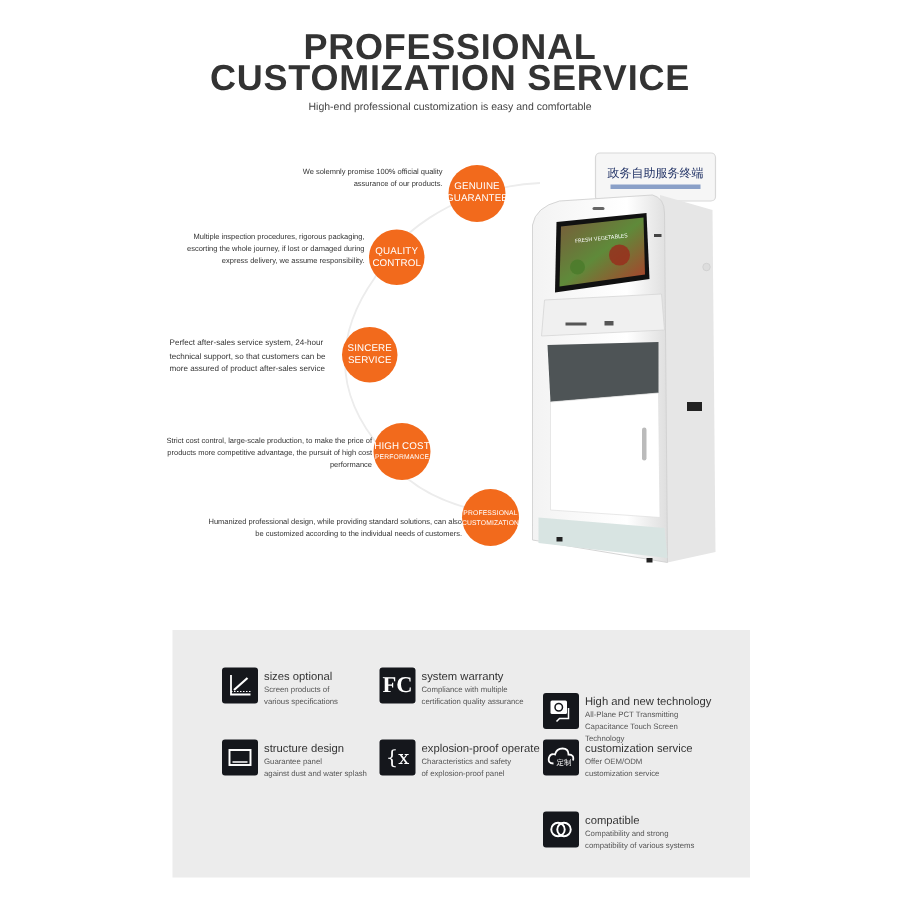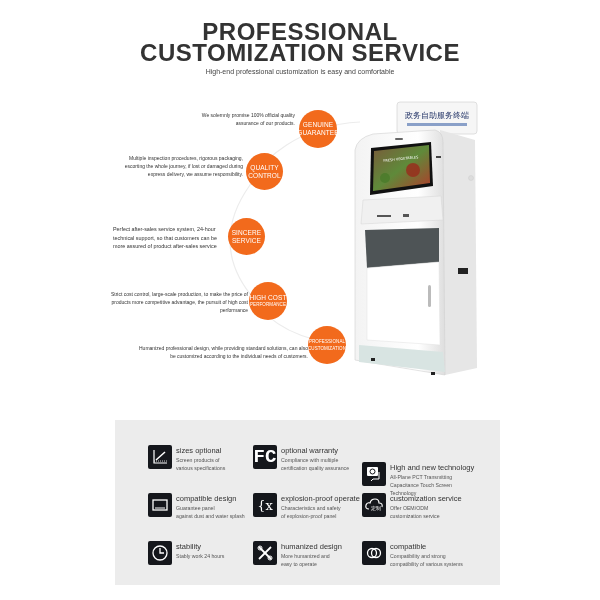--- a/index.html
+++ b/index.html
@@ -157,23 +157,23 @@
     </div>
     <div class="ctitle">sizes optional</div>
     <div class="cdesc">
         <div>Screen products of</div>
         <div>various specifications</div>
       </div>
   </div>
 
   <div class="cell" style="left:138px; top:25px;">
     <div class="ico">
-      <span style="color:#fff; font-weight:bold; font-size:19px; font-family:Liberation Mono, monospace;">FC</span>
-    </div>
-    <div class="ctitle">optional warranty</div>
+      <span style="color:#fff; font-weight:bold; font-size:15px; font-family:Liberation Serif, serif;">FC</span>
+    </div>
+    <div class="ctitle">system warranty</div>
     <div class="cdesc">
         <div>Compliance with multiple</div>
         <div>certification quality assurance</div>
       </div>
   </div>
 
   <div class="cell" style="left:247px; top:42px;">
     <div class="ico">
       <svg width="18" height="18" viewBox="0 0 18 18">
           <rect x="2" y="2" width="11" height="9" rx="1" fill="#fff"></rect>
@@ -189,21 +189,21 @@
       </div>
   </div>
 
   <div class="cell" style="left:33px; top:73px;">
     <div class="ico">
       <svg width="18" height="18" viewBox="0 0 18 18">
           <rect x="2" y="4" width="14" height="10" fill="none" stroke="#fff" stroke-width="1.3"></rect>
           <path d="M4 12 H14" stroke="#fff" stroke-width="1"></path>
         </svg>
     </div>
-    <div class="ctitle">compatible design</div>
+    <div class="ctitle">structure design</div>
     <div class="cdesc">
         <div>Guarantee panel</div>
         <div>against dust and water splash</div>
       </div>
   </div>
 
   <div class="cell" style="left:138px; top:73px;">
     <div class="ico">
       <span style="color:#fff; font-size:13px; font-family:'DejaVu Serif',serif;">{x</span>
     </div>
@@ -221,48 +221,21 @@
           <text x="7" y="14" font-size="5" fill="#fff" font-family="DejaVu Sans, sans-serif">定制</text>
         </svg>
     </div>
     <div class="ctitle">customization service</div>
     <div class="cdesc">
         <div>Offer OEM/ODM</div>
         <div>customization service</div>
       </div>
   </div>
 
-  <div class="cell" style="left:33px; top:121px;">
-    <div class="ico">
-      <svg width="18" height="18" viewBox="0 0 18 18">
-          <circle cx="9" cy="9" r="7" fill="none" stroke="#fff" stroke-width="1.3"></circle>
-          <path d="M9 4 V9 H13" stroke="#fff" stroke-width="1.3" fill="none"></path>
-        </svg>
-    </div>
-    <div class="ctitle">stability</div>
-    <div class="cdesc">
-        <div>Stably work 24 hours</div>
-      </div>
-  </div>
-
-  <div class="cell" style="left:138px; top:121px;">
-    <div class="ico">
-      <svg width="18" height="18" viewBox="0 0 18 18">
-          <path d="M3 3 L15 15" stroke="#fff" stroke-width="1.8"></path>
-          <path d="M15 3 L3 15" stroke="#fff" stroke-width="1.8"></path>
-          <circle cx="4" cy="4" r="2" fill="none" stroke="#fff" stroke-width="1"></circle>
-          <circle cx="14" cy="14" r="2" fill="none" stroke="#fff" stroke-width="1"></circle>
-        </svg>
-    </div>
-    <div class="ctitle">humanized design</div>
-    <div class="cdesc">
-        <div>More humanized and</div>
-        <div>easy to operate</div>
-      </div>
-  </div>
+
 
   <div class="cell" style="left:247px; top:121px;text-decoration:underline;">
     <div class="ico">
       <svg width="18" height="18" viewBox="0 0 18 18">
           <circle cx="7" cy="9" r="4.5" fill="none" stroke="#fff" stroke-width="1.3"></circle>
           <circle cx="11" cy="9" r="4.5" fill="none" stroke="#fff" stroke-width="1.3"></circle>
         </svg>
     </div>
     <div class="ctitle">compatible</div>
     <div class="cdesc">

